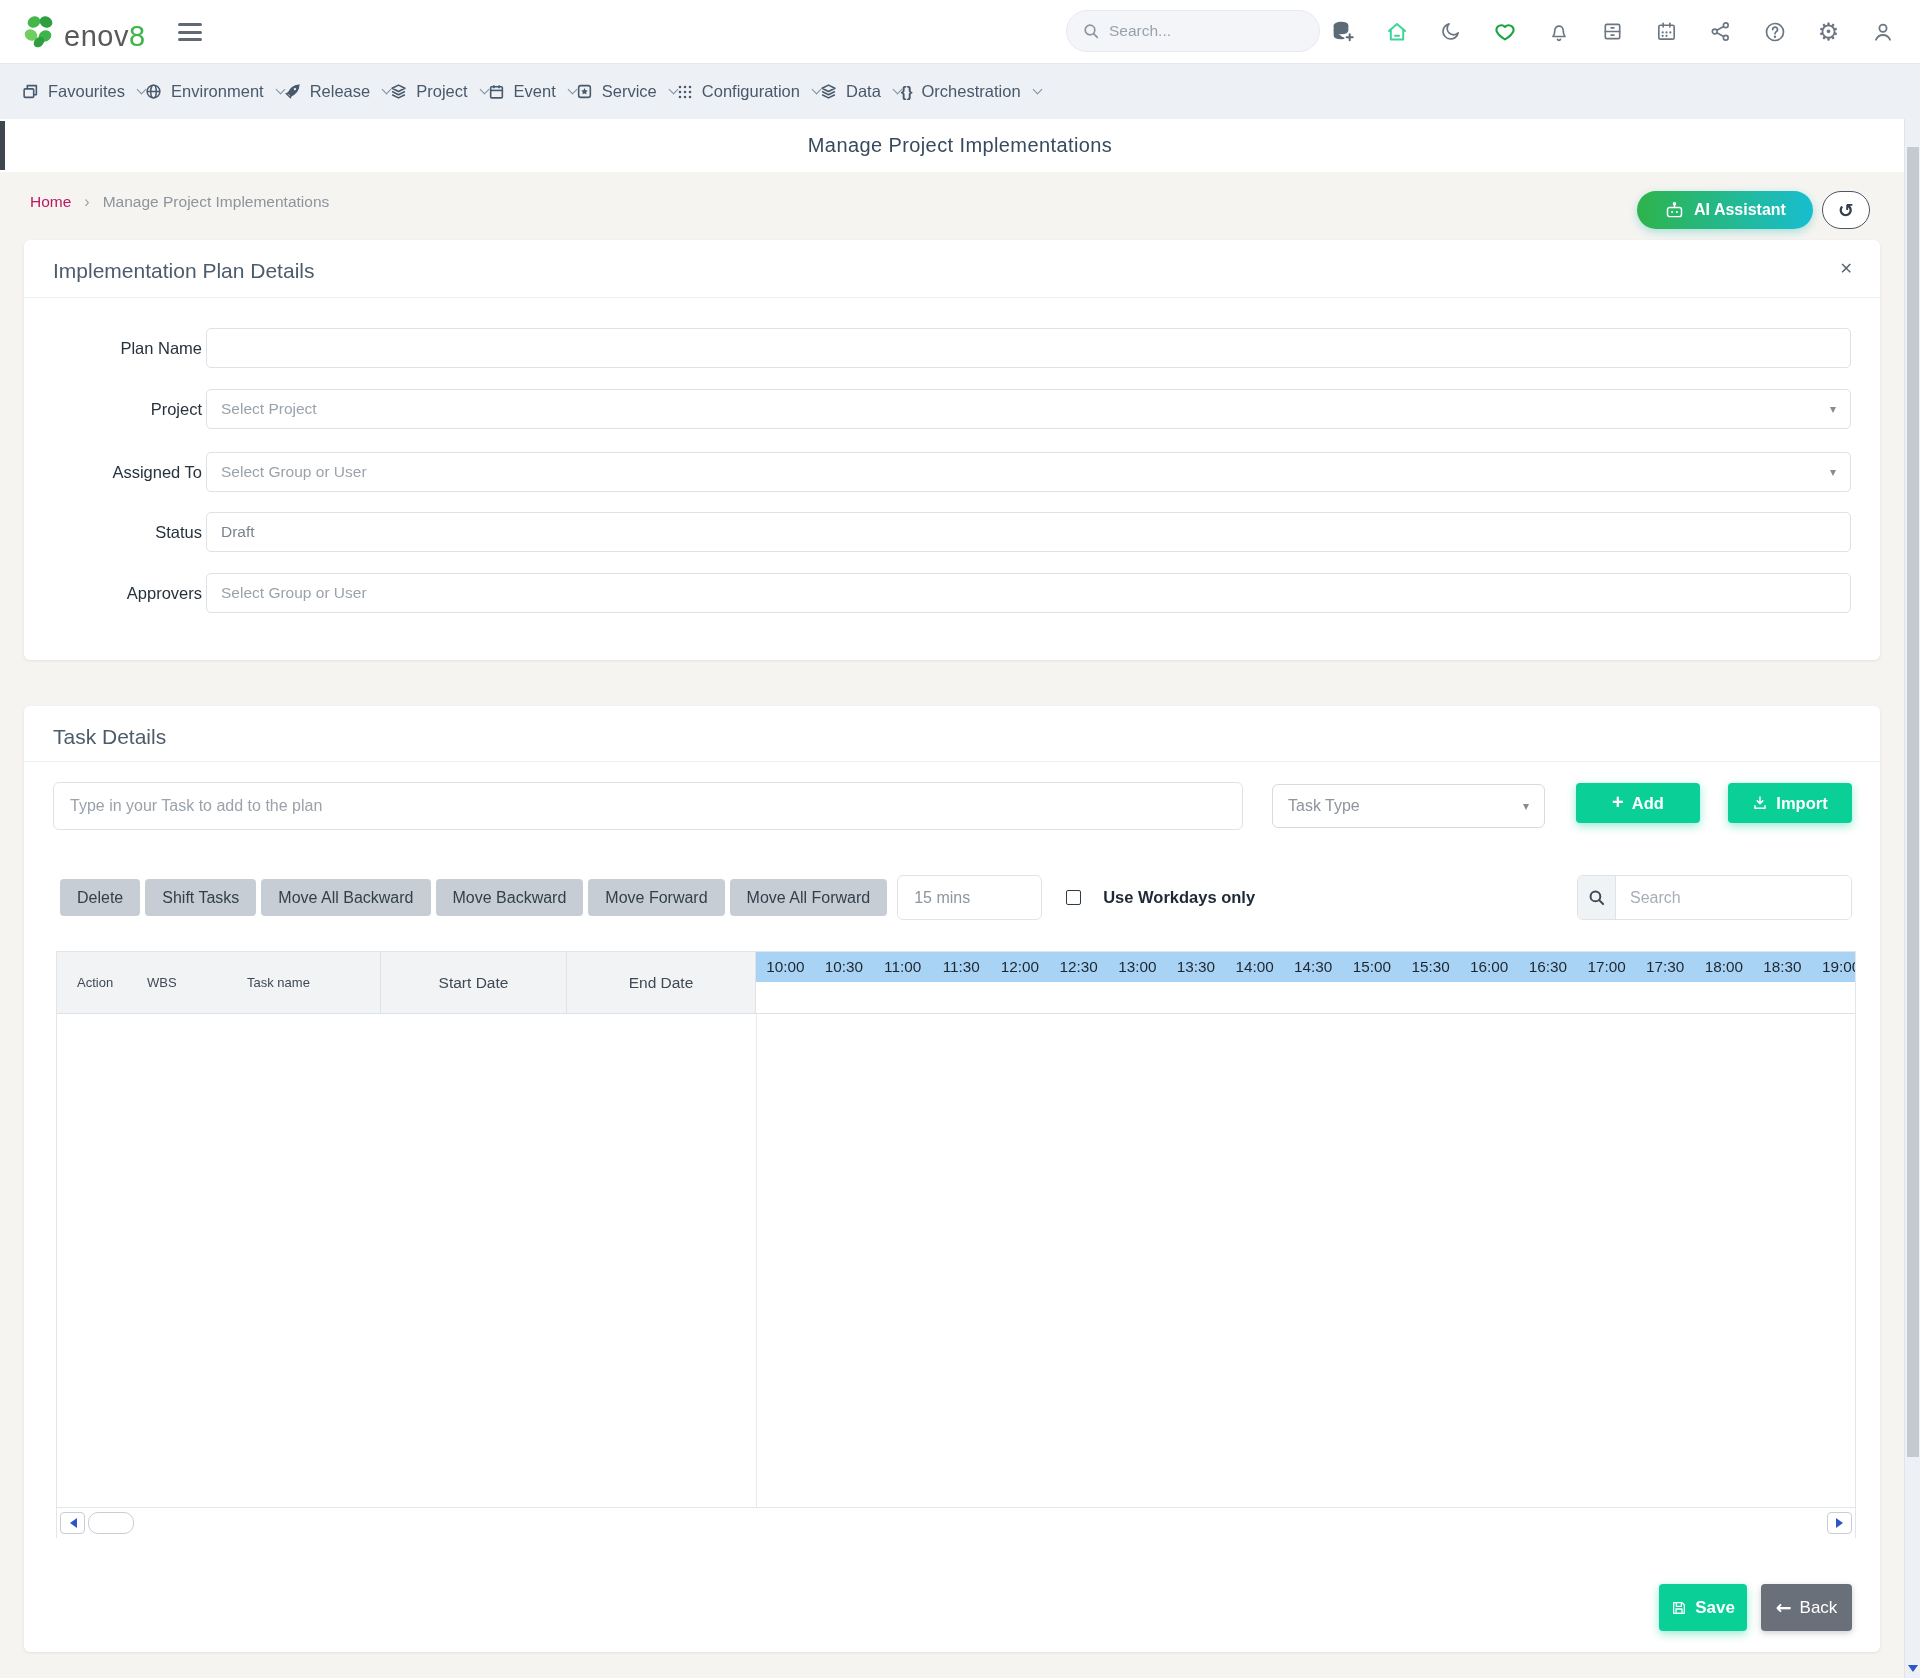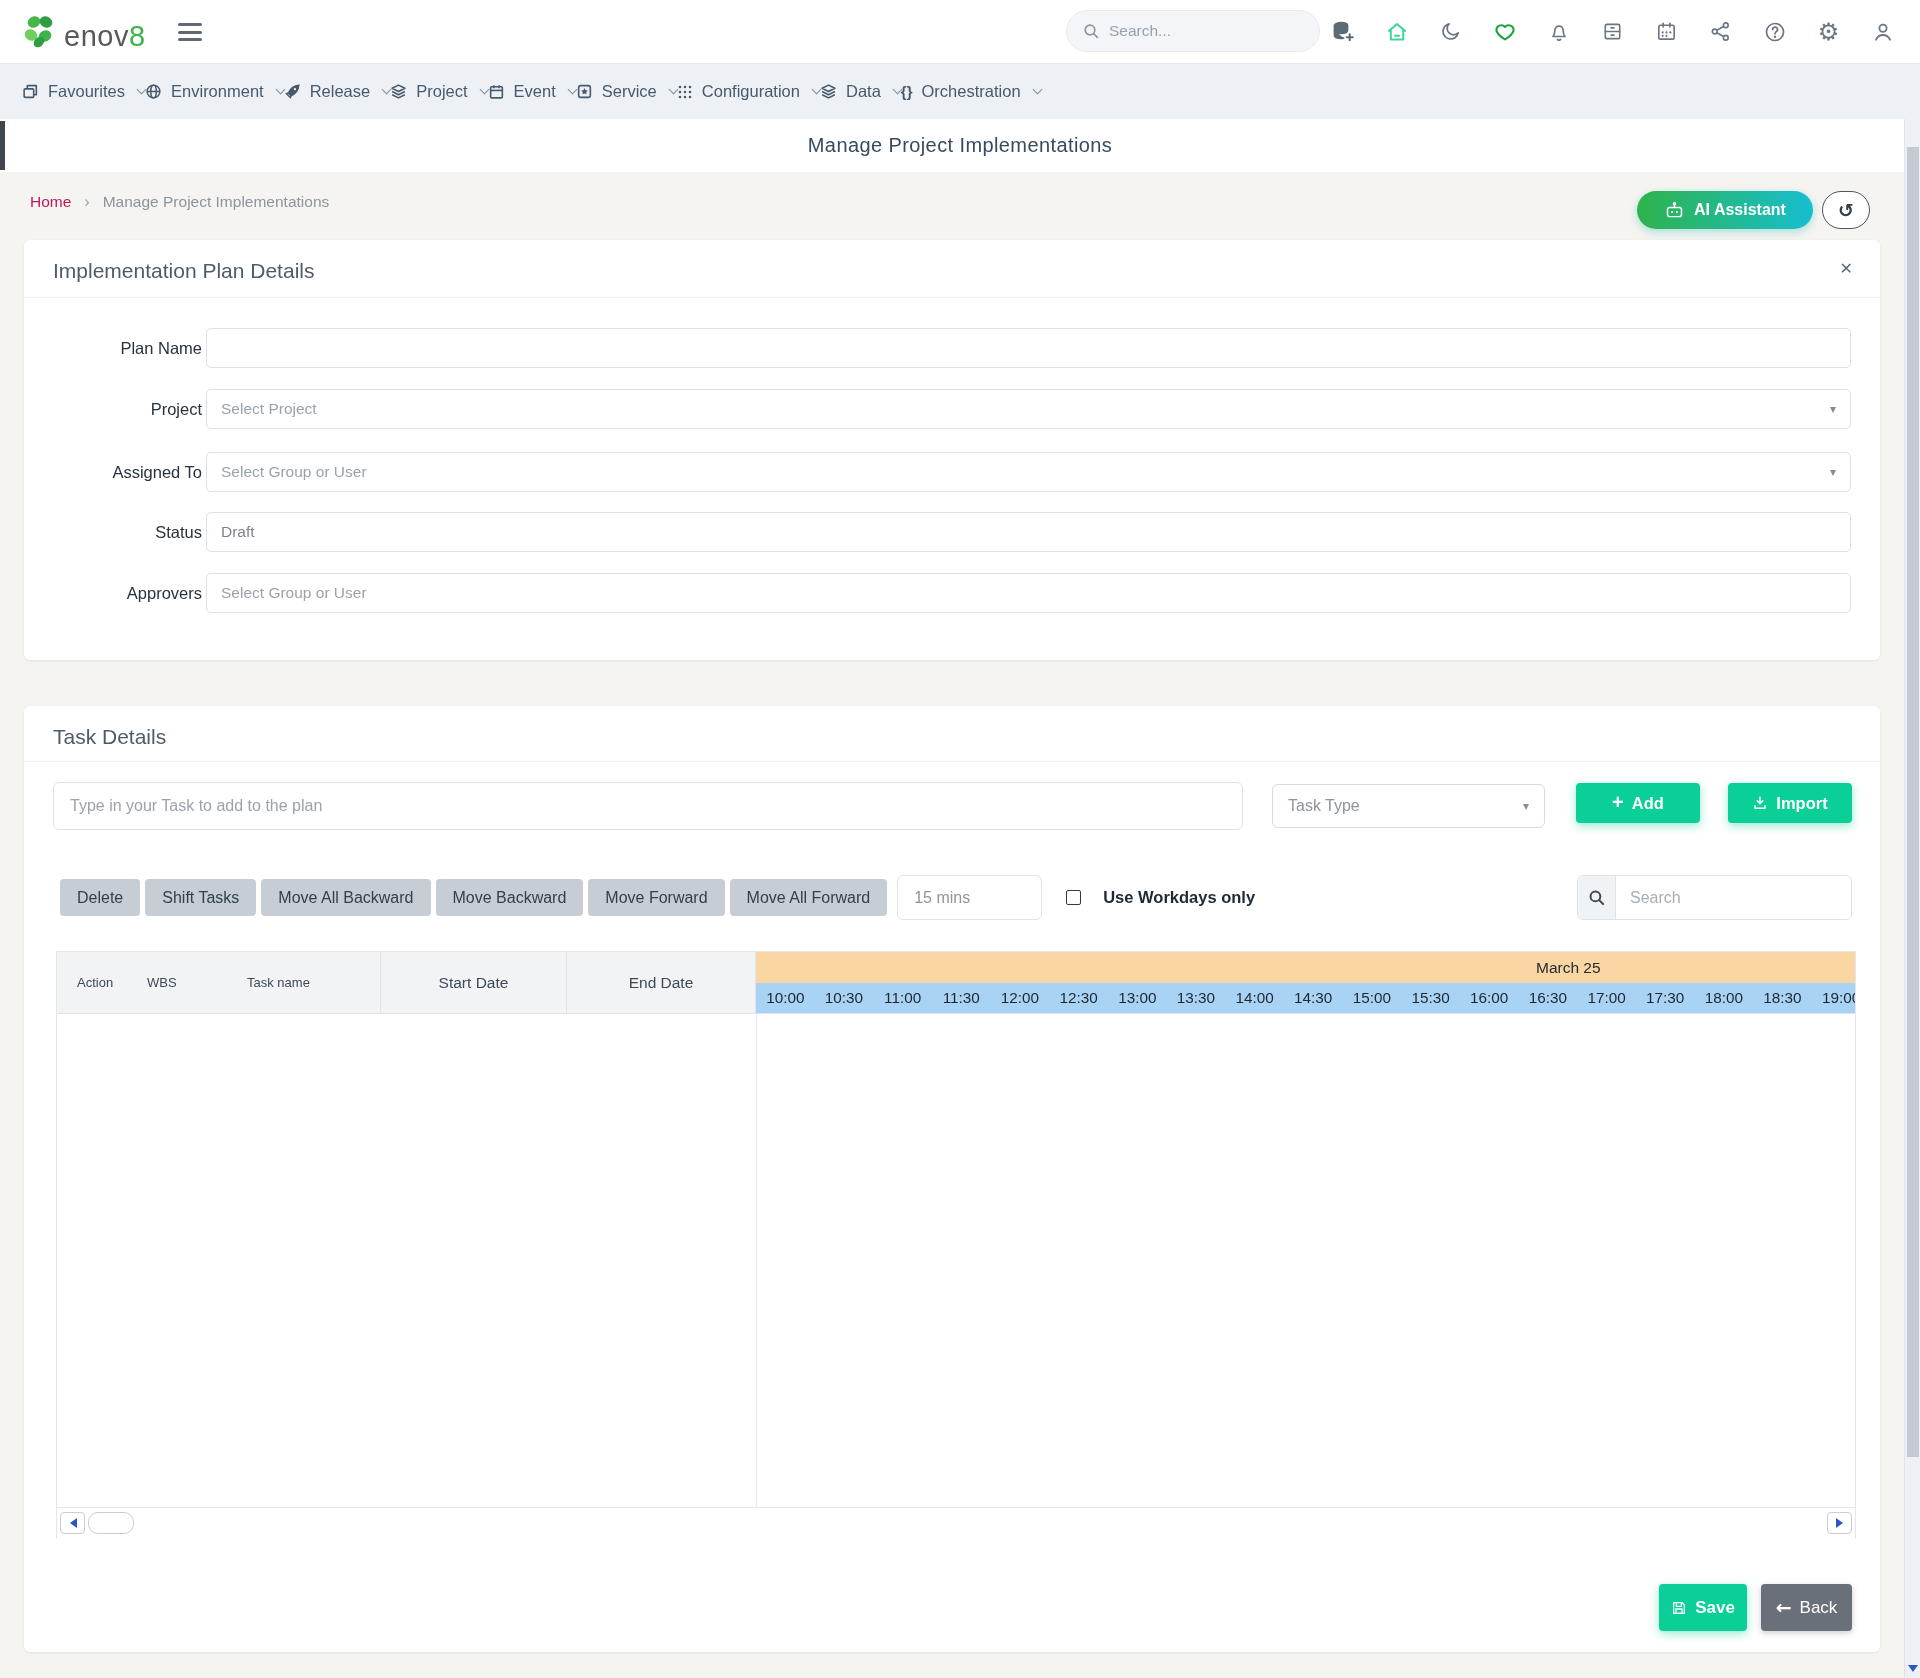--- a/index.html
+++ b/index.html
@@ -432,23 +432,20 @@
   <div class="gantt">
     <div class="g-head">
       <div class="g-c1">
         <span style="left:20px">Action</span>
         <span style="left:90px">WBS</span>
         <span style="left:190px">Task name</span>
       </div>
       <div class="g-c2">Start Date</div>
       <div class="g-c3">End Date</div>
       <div class="g-tl">
-        <div class="g-date">
-          <span>March 25</span>
-        </div>
         <div class="g-times">
           <span>10:00</span>
           <span>10:30</span>
           <span>11:00</span>
           <span>11:30</span>
           <span>12:00</span>
           <span>12:30</span>
           <span>13:00</span>
           <span>13:30</span>
           <span>14:00</span>

